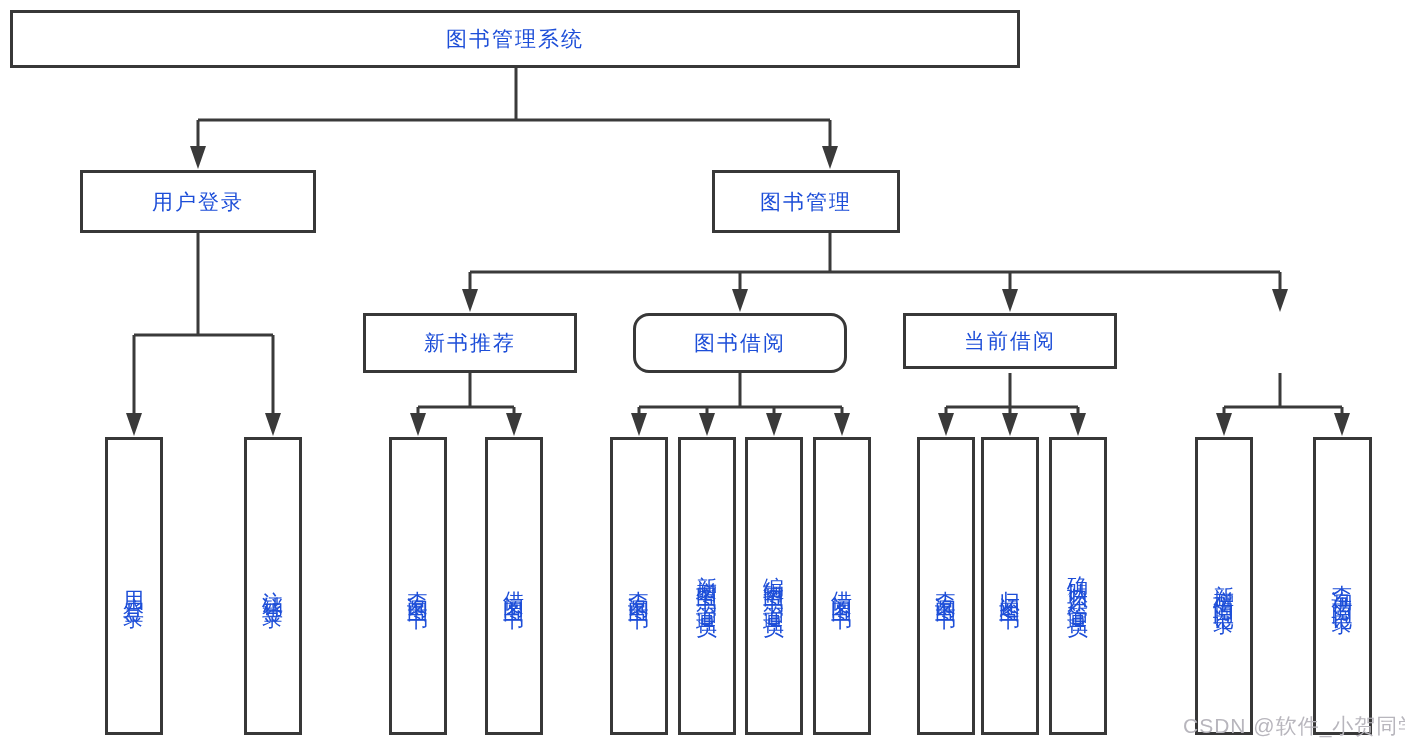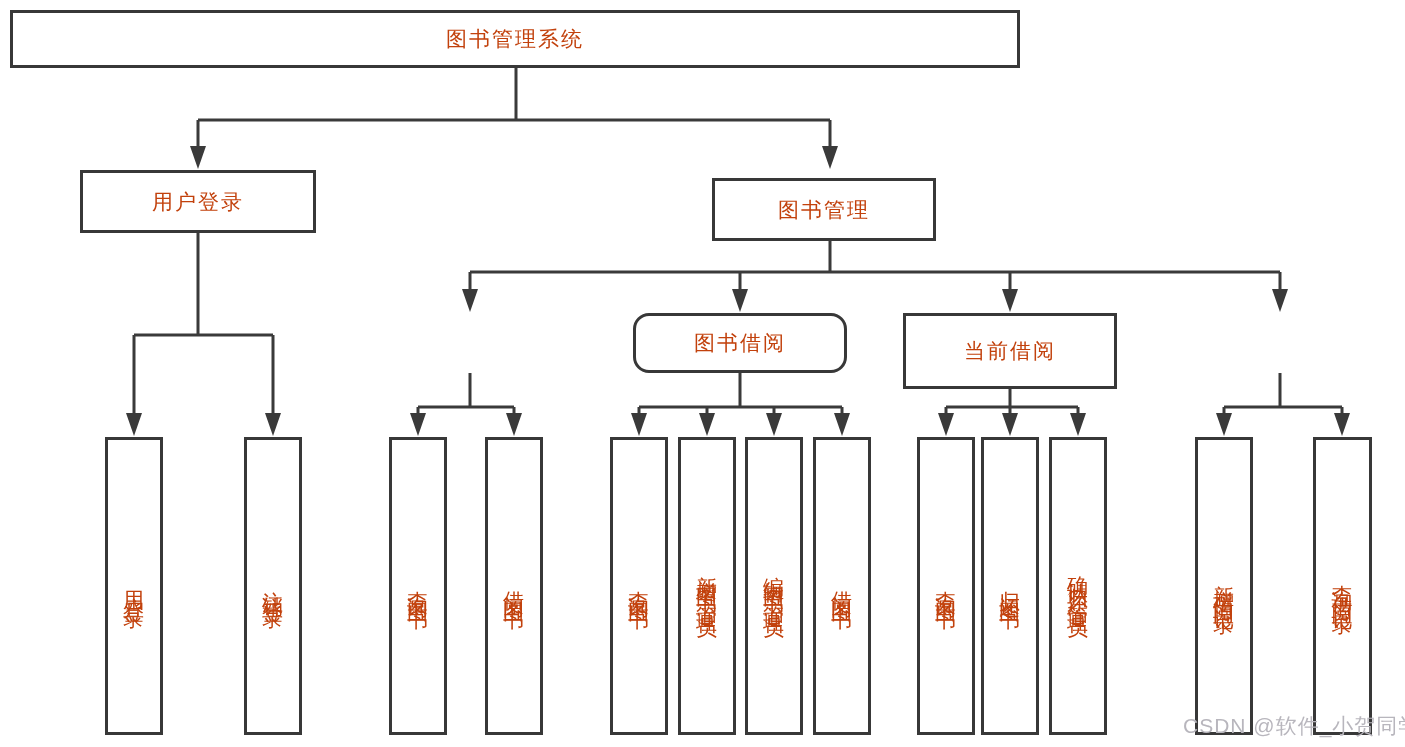--- a/index.html
+++ b/index.html
@@ -11,21 +11,21 @@
     overflow:hidden;
   }
   #wires{position:absolute;left:0;top:0;z-index:0;}
   #wires .wire{stroke:#3a3a3a;stroke-width:3;fill:none;}
   #wires .ah{fill:#3a3a3a;stroke:none;}
   .box{
     position:absolute;
     box-sizing:border-box;
     border:3px solid #383838;
     background:#ffffff;
-    color:#c2410c;
+    color:#1d4ed8;
     display:flex;
     align-items:center;
     justify-content:center;
     z-index:1;
     text-align:center;
   }
   .h-box{font-size:21px;letter-spacing:2px;}
   .leaf{font-size:21px;}
   .leaf .vtext{
     writing-mode:vertical-rl;
@@ -94,24 +94,25 @@
     <g>
       <path class="wire" d="M1280 373 V407 M1224 407 H1342 M1224 407 V418 M1342 407 V418"></path>
       <path class="ah" d="M1216 413 H1232 L1224 436 Z"></path>
       <path class="ah" d="M1334 413 H1350 L1342 436 Z"></path>
     </g>
   </svg>
 
   <div class="box h-box" style="left:10px;top:10px;width:1010px;height:58px;">图书管理系统</div>
 
   <div class="box h-box" style="left:80px;top:170px;width:236px;height:63px;">用户登录</div>
-  <div class="box h-box" style="left:712px;top:170px;width:224px;height:63px;margin-top:8px;">图书管理</div>
+  <div class="box h-box" style="left:712px;top:170px;width:188px;height:63px;">图书管理</div>
 
+  <div class="box h-box" style="left:363px;top:313px;width:214px;height:60px;">新书推荐</div>
   <div class="box h-box" style="left:633px;top:313px;width:214px;height:60px;border-radius:16px;">图书借阅</div>
-  <div class="box h-box" style="left:903px;top:313px;width:214px;height:76px;">当前借阅</div>
+  <div class="box h-box" style="left:903px;top:313px;width:214px;height:56px;">当前借阅</div>
 
   <div class="box leaf" style="left:105px;top:437px;width:58px;height:298px;">
     <span class="vtext">用户登录</span>
   </div>
   <div class="box leaf" style="left:244px;top:437px;width:58px;height:298px;">
     <span class="vtext">注销登录</span>
   </div>
 
   <div class="box leaf" style="left:389px;top:437px;width:58px;height:298px;">
     <span class="vtext">查询图书</span>

